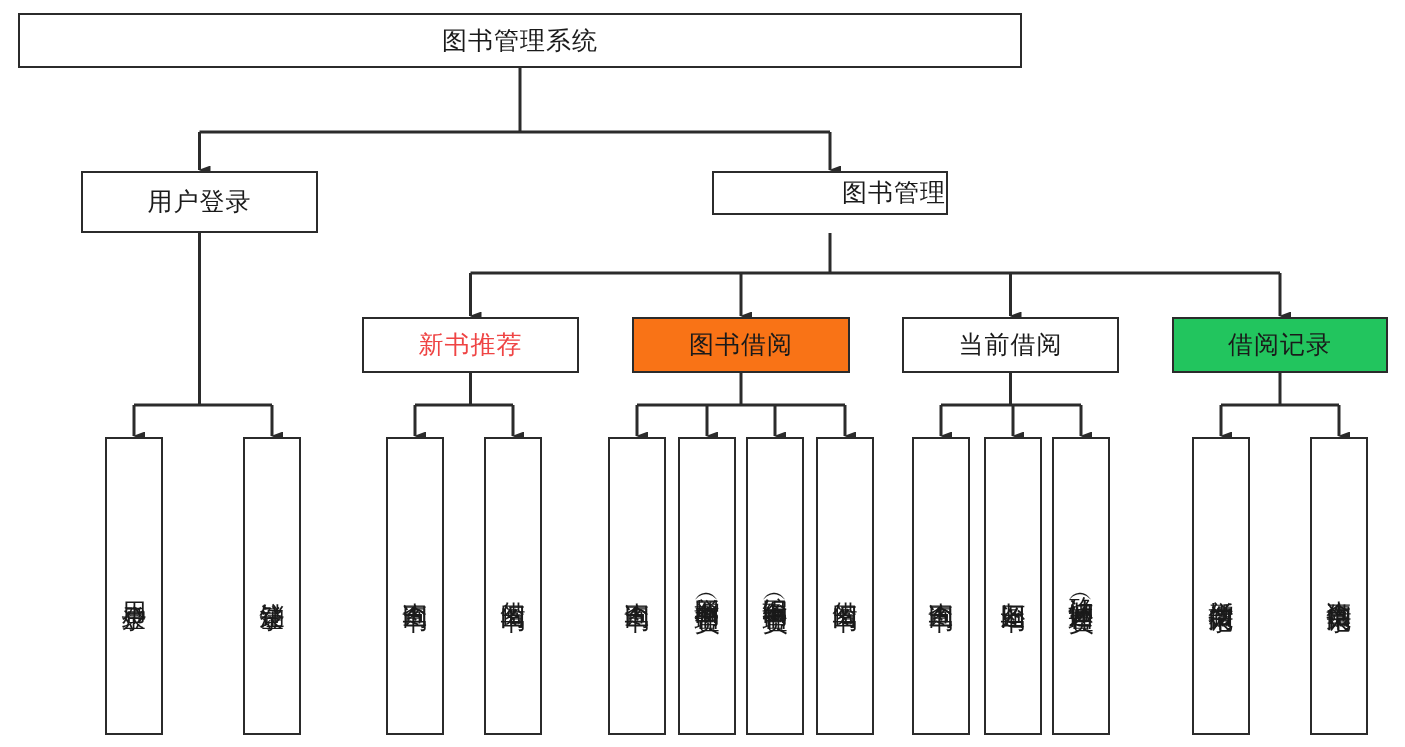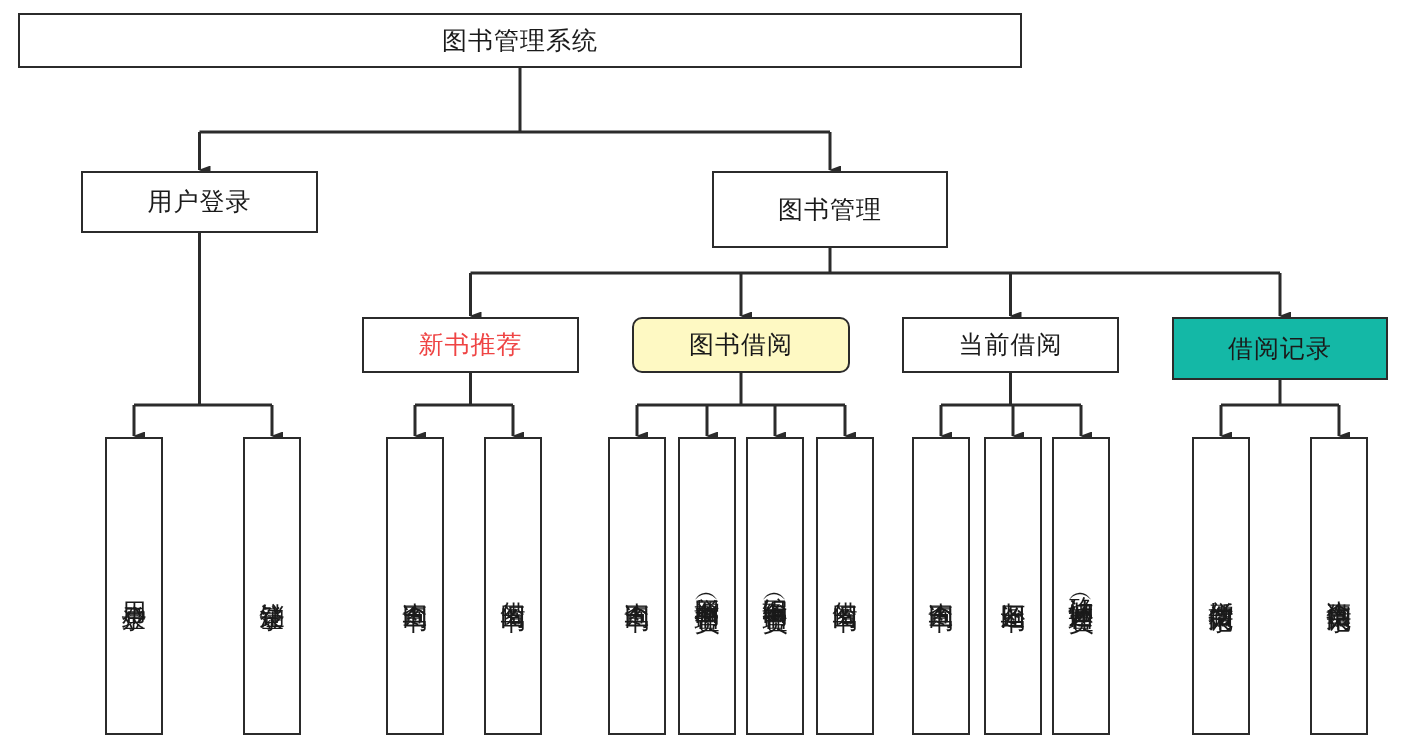--- a/index.html
+++ b/index.html
@@ -110,33 +110,33 @@
       </g>
   </svg>
 
   <div id="nodes-layer">
       <div class="node horiz" style="left: 18px; top: 13px; width: 1004px; height: 55px; border-color: rgb(43, 43, 43); background: rgb(255, 255, 255); color: rgb(26, 26, 26);">
         <span class="txt">图书管理系统</span>
       </div>
       <div class="node horiz" style="left: 81px; top: 171px; width: 237px; height: 62px; border-color: rgb(43, 43, 43); background: rgb(255, 255, 255); color: rgb(26, 26, 26);">
         <span class="txt">用户登录</span>
       </div>
-      <div class="node horiz" style="left: 712px; top: 171px; width: 236px; height: 77px; border-color: rgb(43, 43, 43); background: rgb(255, 255, 255); color: rgb(26, 26, 26);">
+      <div class="node horiz" style="left: 712px; top: 171px; width: 236px; height: 44px; border-color: rgb(43, 43, 43); background: rgb(255, 255, 255); color: rgb(26, 26, 26); justify-content: flex-end;">
         <span class="txt">图书管理</span>
       </div>
       <div class="node horiz" style="left: 362px; top: 317px; width: 217px; height: 56px; border-color: rgb(43, 43, 43); background: rgb(255, 255, 255); color: #ef4444;">
         <span class="txt">新书推荐</span>
       </div>
-      <div class="node horiz" style="left: 632px; top: 317px; width: 218px; height: 56px; border-color: rgb(43, 43, 43); background: #fef9c3; color: rgb(26, 26, 26); border-radius: 10px;">
+      <div class="node horiz" style="left: 632px; top: 317px; width: 218px; height: 56px; border-color: rgb(43, 43, 43); background: #f97316; color: rgb(26, 26, 26);">
         <span class="txt">图书借阅</span>
       </div>
       <div class="node horiz" style="left: 902px; top: 317px; width: 217px; height: 56px; border-color: rgb(43, 43, 43); background: rgb(255, 255, 255); color: rgb(26, 26, 26);">
         <span class="txt">当前借阅</span>
       </div>
-      <div class="node horiz" style="left: 1172px; top: 317px; width: 216px; height: 63px; border-color: rgb(43, 43, 43); background: #14b8a6; color: rgb(26, 26, 26);">
+      <div class="node horiz" style="left: 1172px; top: 317px; width: 216px; height: 56px; border-color: rgb(43, 43, 43); background: #22c55e; color: rgb(26, 26, 26);">
         <span class="txt">借阅记录</span>
       </div>
       <div class="node vert" style="left: 105px; top: 437px; width: 58px; height: 298px; border-color: rgb(43, 43, 43); background: rgb(255, 255, 255); color: rgb(26, 26, 26);">
         <span class="txt">用户登录</span>
       </div>
       <div class="node vert" style="left: 243px; top: 437px; width: 58px; height: 298px; border-color: rgb(43, 43, 43); background: rgb(255, 255, 255); color: rgb(26, 26, 26);">
         <span class="txt">注销登录</span>
       </div>
       <div class="node vert" style="left: 386px; top: 437px; width: 58px; height: 298px; border-color: rgb(43, 43, 43); background: rgb(255, 255, 255); color: rgb(26, 26, 26);">
         <span class="txt">查询图书</span>

